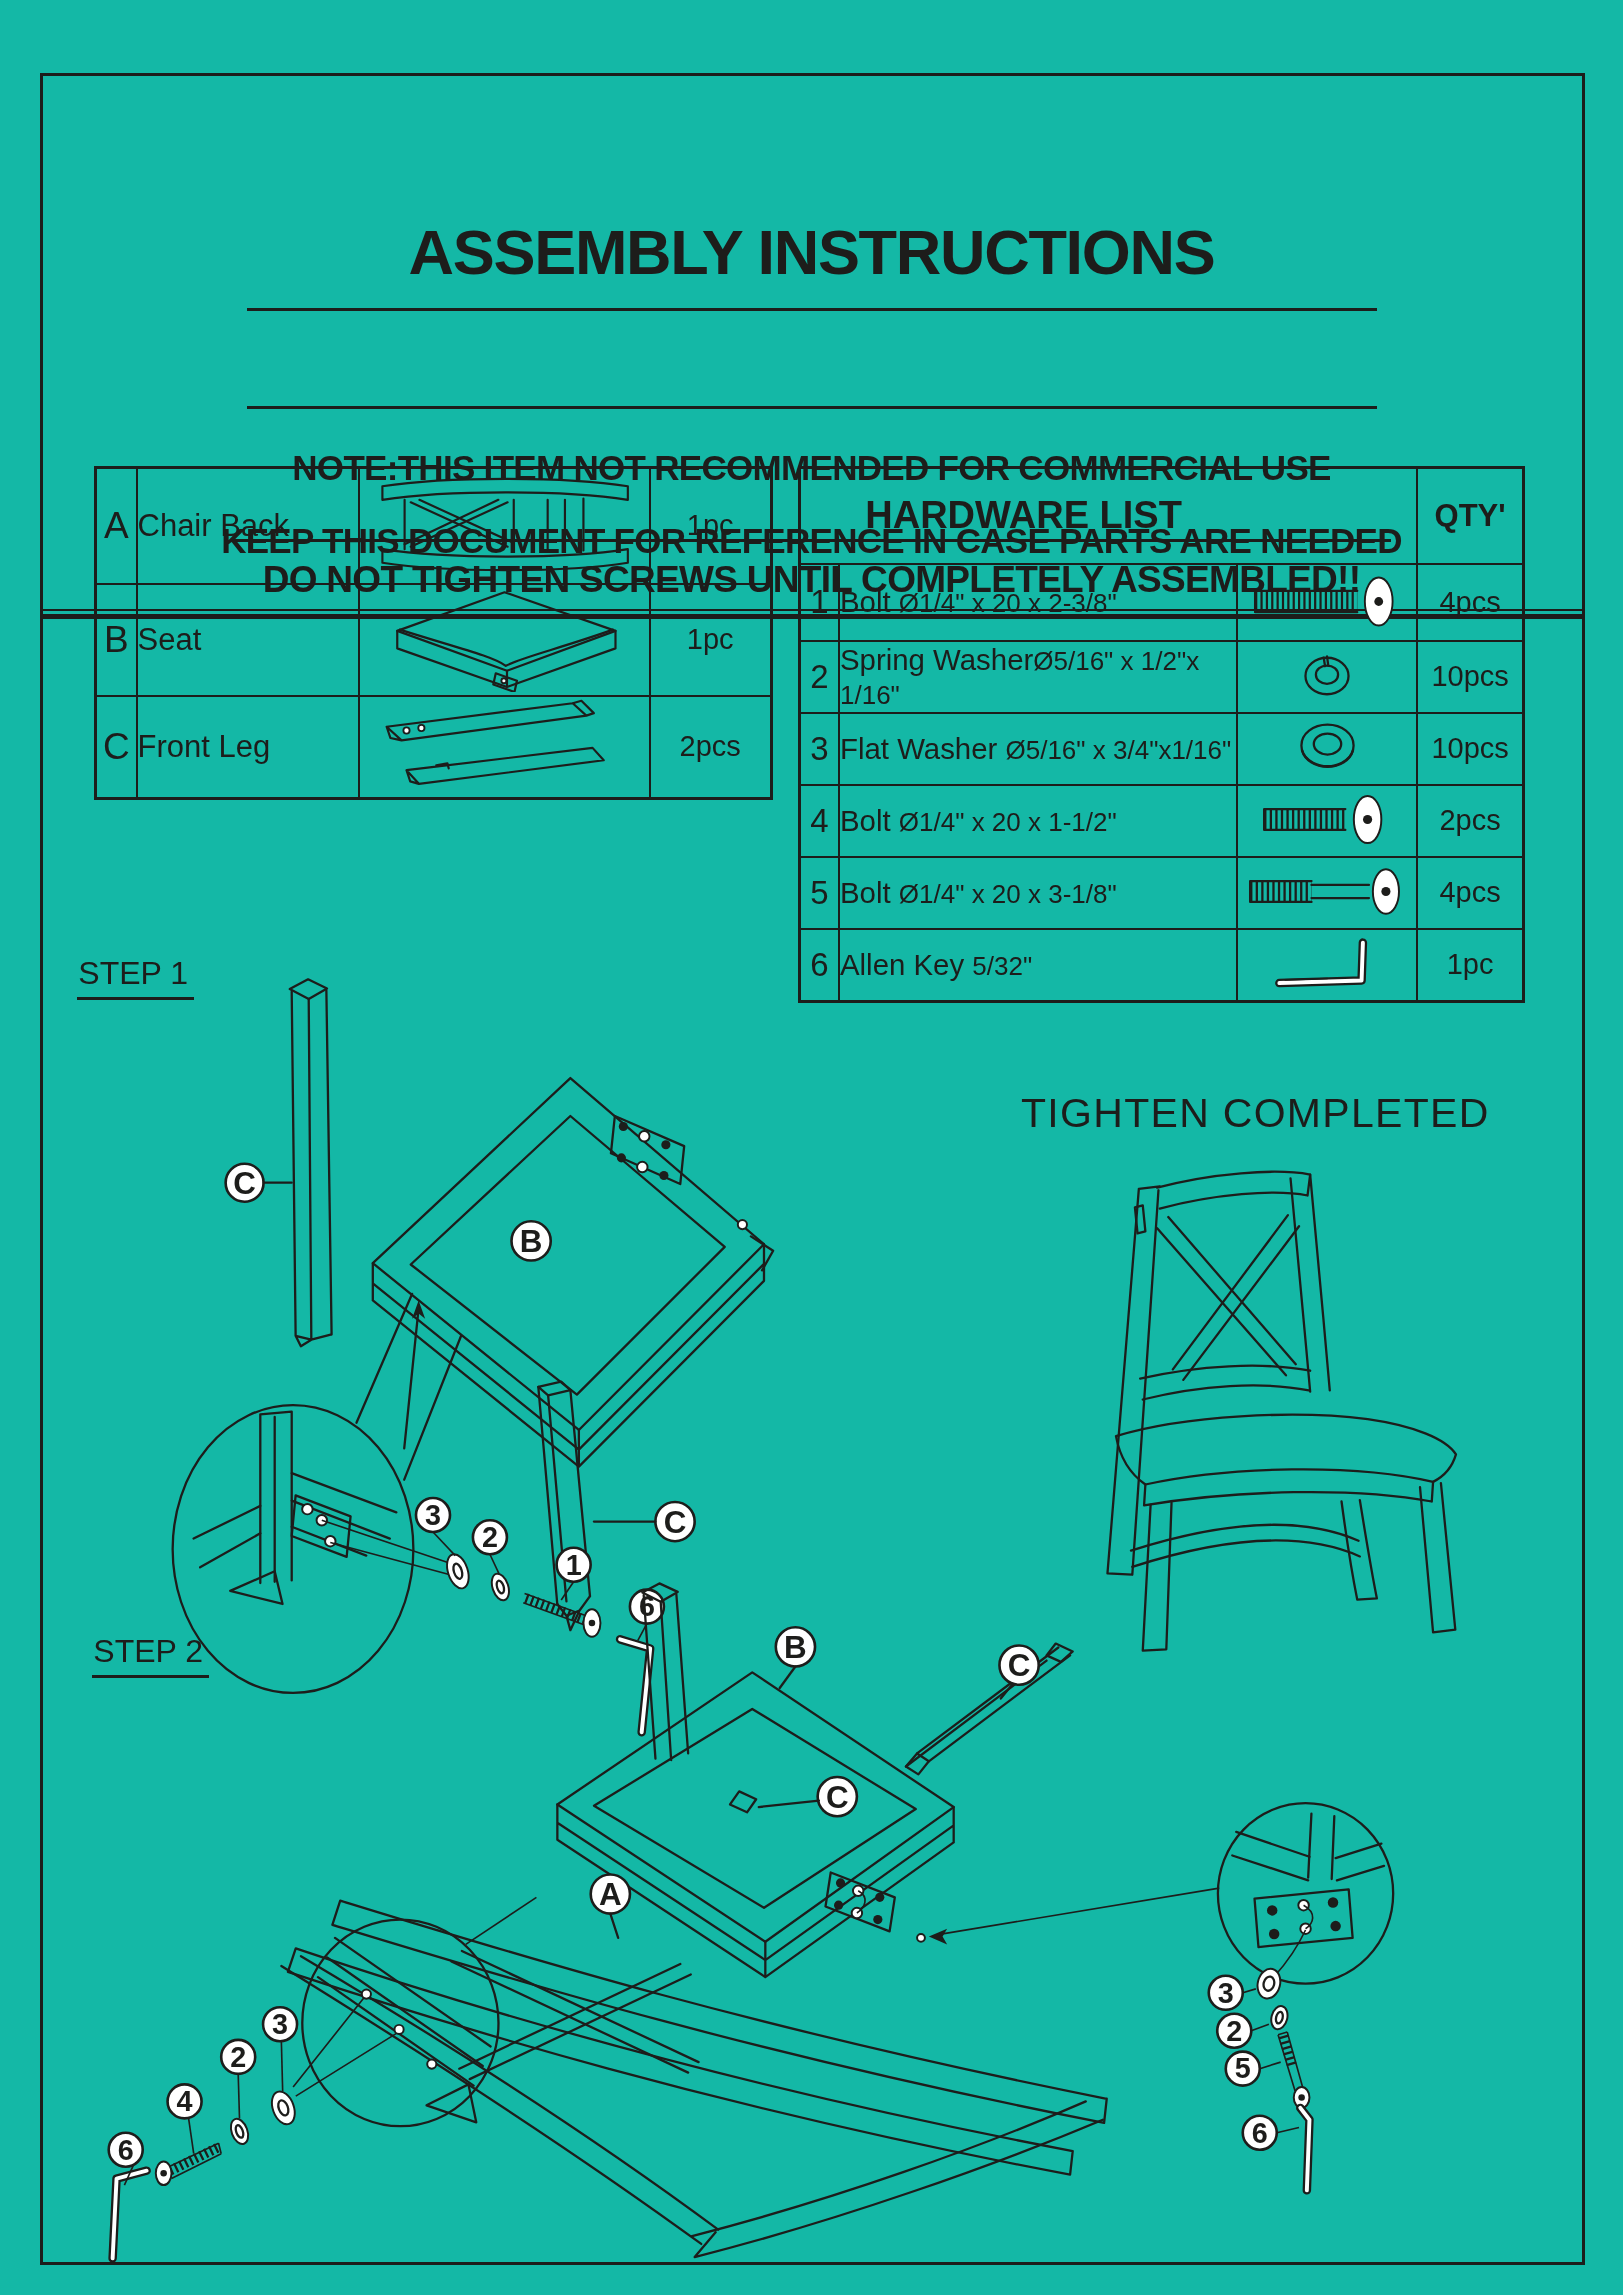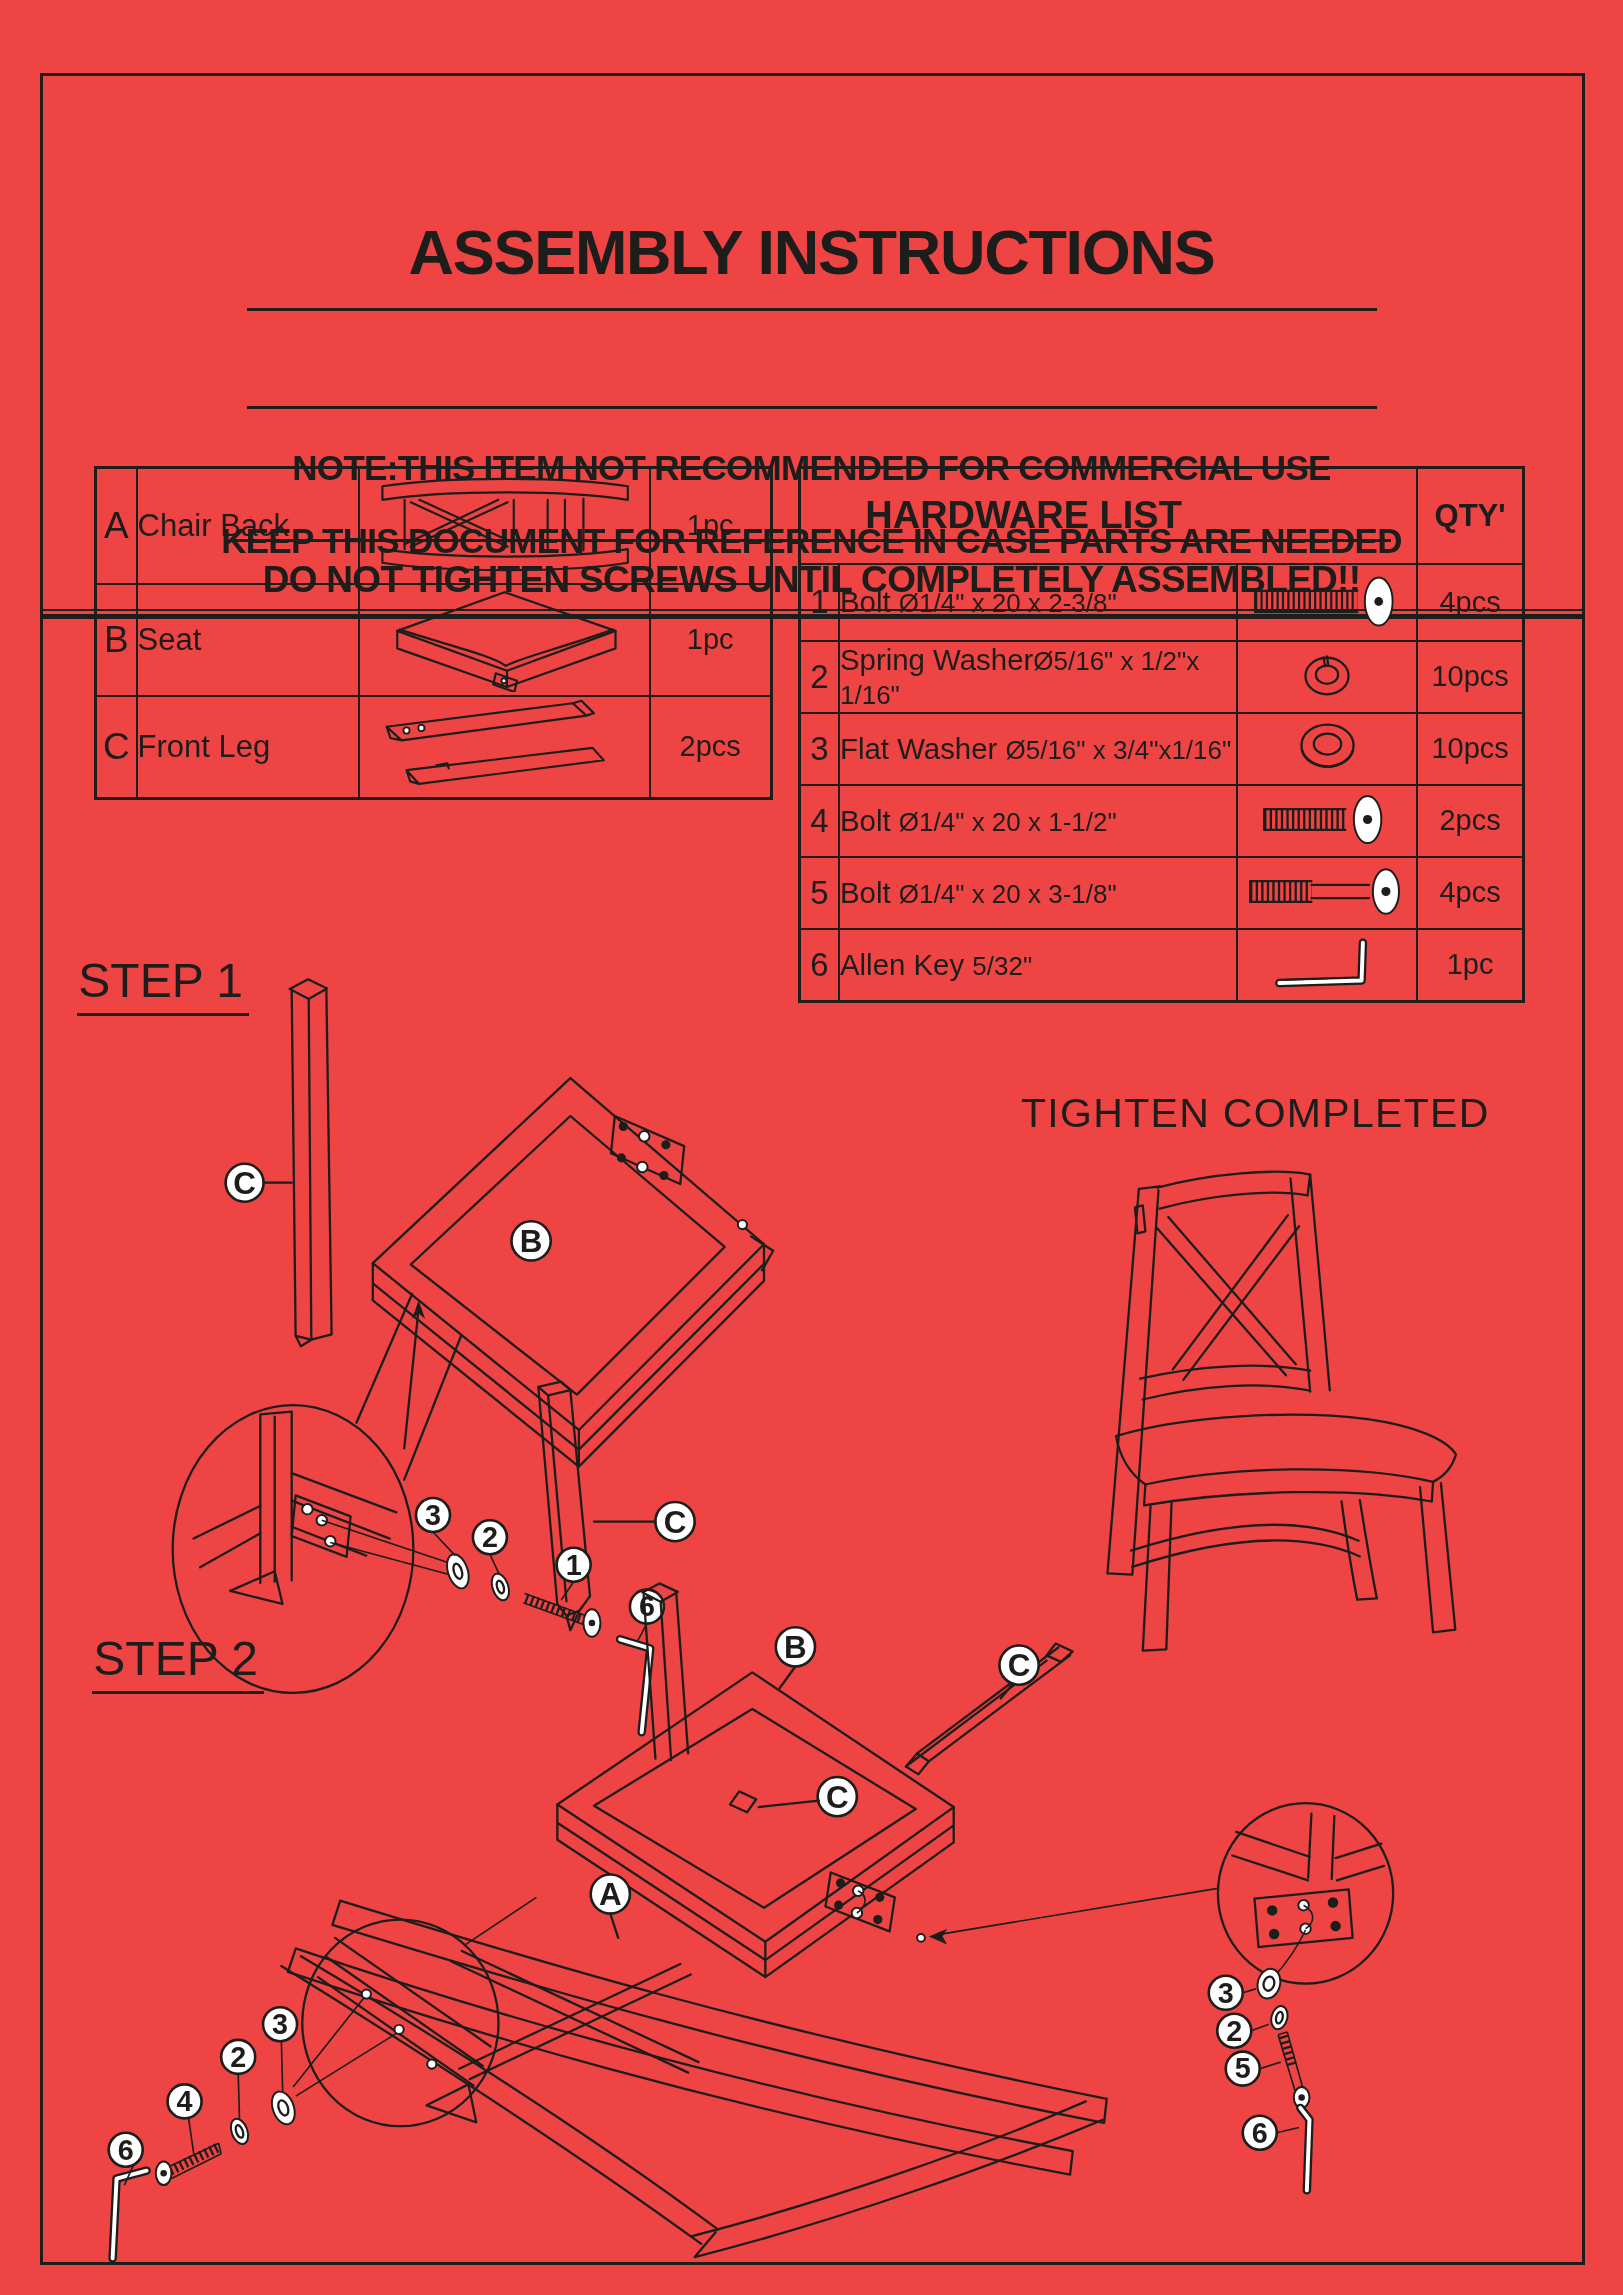--- a/index.html
+++ b/index.html
@@ -1,17 +1,17 @@
 <!DOCTYPE html>
 <html style="font-size:10.5px"><head>
 <meta charset="utf-8">
 <style>
   html,body { margin:0; padding:0; background:#888; }
   .page {
-    position:relative; width:1623px; height:2295px; background:#ef4444;
+    position:relative; width:1623px; height:2295px; background:#14b8a6;
     font-family:"Liberation Sans", sans-serif; color:#1d1d1b; overflow:hidden;
   }
   .frame { position:absolute; left:40px; top:73px; width:1539px; height:2186px;
     border:3.9px solid #1d1d1b; }
   .title { position:absolute; top:221px; left:0; width:100%; text-align:center;
     font-size:63px; font-weight:bold; letter-spacing:-1.3px; line-height:1; }
   .hrule { position:absolute; left:50%; transform:translateX(-50%); background:#1d1d1b; height:2.6px; }
   .rule1 { top:308px; width:1130px; }
   .rule2 { top:406px; width:1130px; }
   .rule3 { top:539px; width:1158px; }
@@ -30,21 +30,21 @@
   .hardware-table { left:798px; top:466px; width:727px; }
   th.list-title { font-size:38px; font-weight:bold; text-align:center; }
   th.qty-h { font-size:31px; font-weight:bold; text-align:center; }
   td.pletter { font-size:37px; text-align:center; font-weight:normal; }
   td.pname { font-size:31px; text-align:left; padding-left:18.3px; font-weight:normal; }
   td.pqty { font-size:29px; text-align:center; }
   td.hnum { font-size:33px; text-align:center; }
   td.hname { font-size:29.4px; text-align:left; padding-left:13px; }
   td.hname .dims { font-size:26px; }
   td.icon-cell { text-align:center; }
-  .step-label { position:absolute; font-size:48px; line-height:1;
+  .step-label { position:absolute; font-size:32px; line-height:1;
     border-bottom:3.3px solid #1d1d1b; padding:0 6.5px 7.9px 1.3px; }
   .step1-label { left:77px; top:957px; }
   .step2-label { left:92px; top:1635px; }
   .completed-label { position:absolute; left:1021px; top:1090px; font-size:41px;
     letter-spacing:1.3px; }
   svg { position:absolute; }
   .ln { stroke:#1d1d1b; stroke-width:3.5; fill:none; stroke-linejoin:round; stroke-linecap:round; }
   .lnthin { stroke:#1d1d1b; stroke-width:2.5; fill:none; }
   .callout { stroke:#1d1d1b; stroke-width:4; fill:#ffffff; }
   .callout-txt { font-family:"Liberation Sans",sans-serif; font-size:44px; font-weight:bold;

